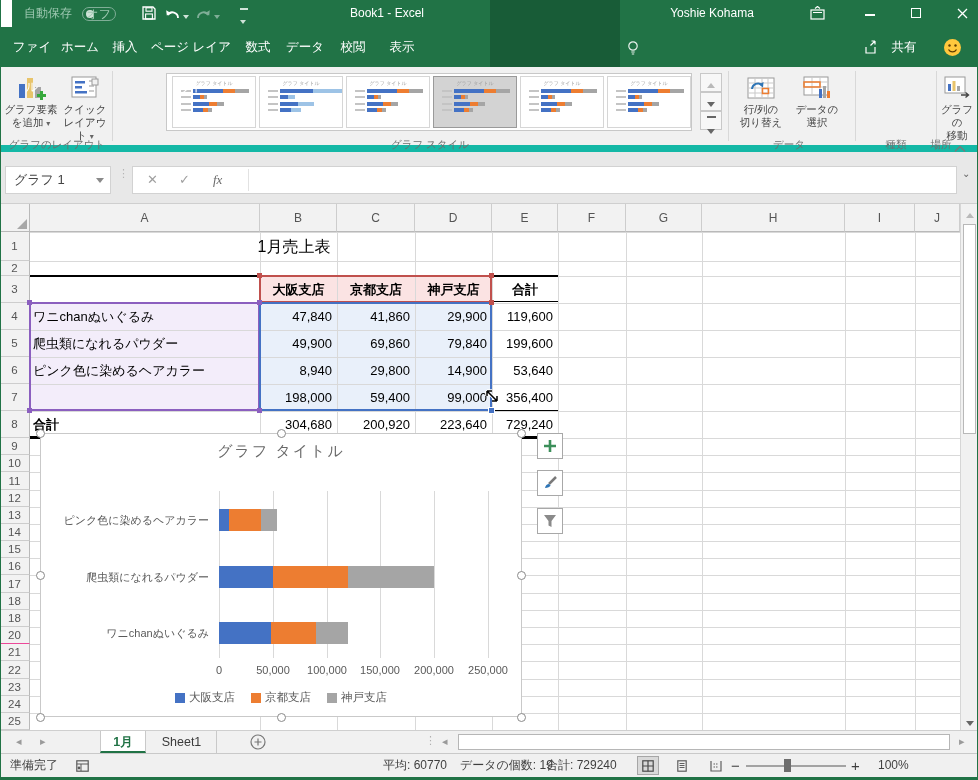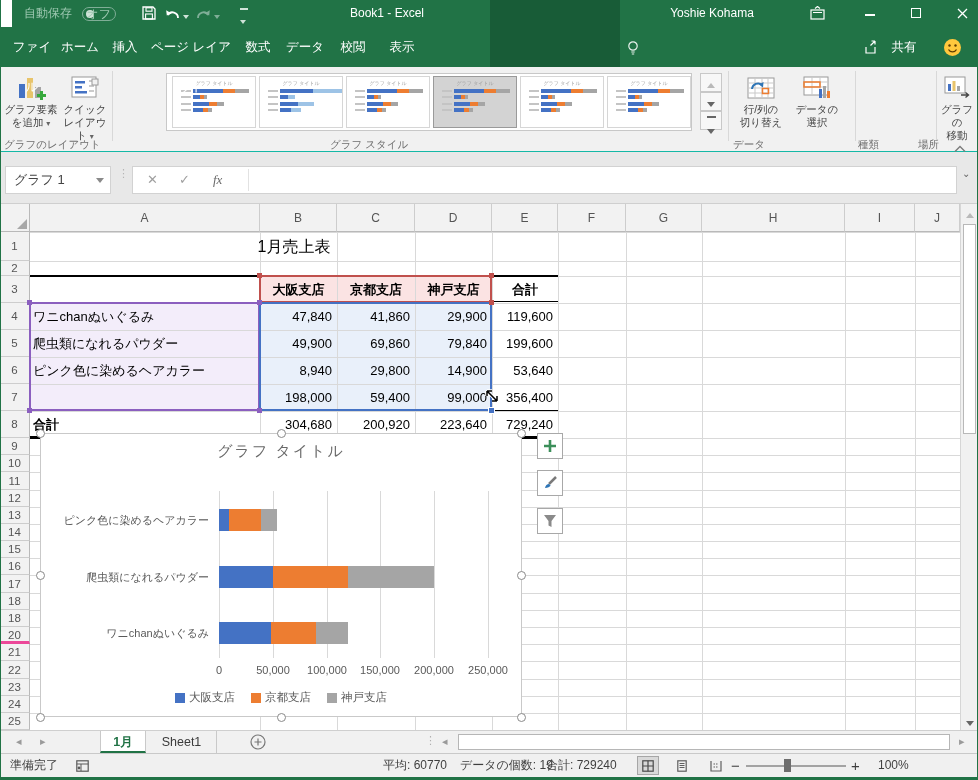--- a/index.html
+++ b/index.html
@@ -19,23 +19,23 @@
   .drop-mini { display:inline-block; width:0; height:0; border-left:3px solid transparent; border-right:3px solid transparent; border-top:4px solid #cfe3d8; vertical-align:middle; margin-left:2px; }
   .win-btn { position:absolute; top:0; width:34px; height:27px; z-index:22; text-align:center; }
   .ctx-header { position:absolute; left:490px; top:0; width:130px; text-align:center; color:#cfe3d8; font-size:12px; line-height:27px; z-index:22; }
 
   
   .tabrow { position:absolute; left:0; top:27px; width:978px; height:40px; background:#217346; z-index:20; }
   .rtab { position:absolute; top:0; height:40px; color:#fff; font-size:12.5px; line-height:40px; text-align:center; z-index:22; cursor:default; }
   .rtab.active { background:#fff; color:#217346; }
 
   
-  .ribbon { position:absolute; left:0; top:67px; width:978px; height:85px; background:#f1f1f1; border-bottom:1px solid #14b8a6; z-index:15; }
+  .ribbon { position:absolute; left:0; top:67px; width:978px; height:85px; background:#f1f1f1; border-bottom:7px solid #14b8a6; z-index:15; }
   .rib-sep { position:absolute; top:4px; width:1px; height:70px; background:#d8d8d8; }
-  .grp-label { position:absolute; top:71px; font-size:10.5px; color:#6e6e6e; }
+  .grp-label { position:absolute; top:71px; font-size:10.5px; color:#6e6e6e; text-align:center; }
   .bigbtn { position:absolute; top:3px; height:66px; text-align:center; font-size:10.5px; color:#444; cursor:default; }
   .bigbtn .ic { height:30px; margin-top:3px; display:flex; align-items:center; justify-content:center; }
   .bigbtn .l { line-height:13px; }
   .gallery { position:absolute; left:166px; top:6px; width:526px; height:58px; background:#fff; border:1px solid #c8c8c8; }
   .thumb { position:absolute; top:2px; width:84px; height:52px; background:#fff; border:1px solid #d6d6d6; overflow:hidden; }
   .thumb.sel { background:#d3d3d3; border-color:#9a9a9a; }
   .thumb .t { font-size:5px; color:#999; text-align:center; margin-top:3px; line-height:6px; }
   .mrow { display:flex; align-items:center; margin:2.5px 0 0 8px; height:4px; }
   .mlab { width:10px; height:2px; background:#c4c4c4; margin-right:2px; }
   .mseg { height:4px; }
@@ -489,21 +489,21 @@
       <div class="hdrcell" style="left:0;top:455px;width:30px;height:17px;line-height:17px;font-size:11.5px;border-bottom:1px solid #cdcdcd;border-right:1px solid #b9b9b9;">10</div>
       <div class="hdrcell" style="left:0;top:472px;width:30px;height:18px;line-height:18px;font-size:11.5px;border-bottom:1px solid #cdcdcd;border-right:1px solid #b9b9b9;">11</div>
       <div class="hdrcell" style="left:0;top:490px;width:30px;height:17px;line-height:17px;font-size:11.5px;border-bottom:1px solid #cdcdcd;border-right:1px solid #b9b9b9;">12</div>
       <div class="hdrcell" style="left:0;top:507px;width:30px;height:17px;line-height:17px;font-size:11.5px;border-bottom:1px solid #cdcdcd;border-right:1px solid #b9b9b9;">13</div>
       <div class="hdrcell" style="left:0;top:524px;width:30px;height:17px;line-height:17px;font-size:11.5px;border-bottom:1px solid #cdcdcd;border-right:1px solid #b9b9b9;">14</div>
       <div class="hdrcell" style="left:0;top:541px;width:30px;height:17px;line-height:17px;font-size:11.5px;border-bottom:1px solid #cdcdcd;border-right:1px solid #b9b9b9;">15</div>
       <div class="hdrcell" style="left:0;top:558px;width:30px;height:17px;line-height:17px;font-size:11.5px;border-bottom:1px solid #cdcdcd;border-right:1px solid #b9b9b9;">16</div>
       <div class="hdrcell" style="left:0;top:575px;width:30px;height:18px;line-height:18px;font-size:11.5px;border-bottom:1px solid #cdcdcd;border-right:1px solid #b9b9b9;">17</div>
       <div class="hdrcell" style="left:0;top:593px;width:30px;height:17px;line-height:17px;font-size:11.5px;border-bottom:1px solid #cdcdcd;border-right:1px solid #b9b9b9;">18</div>
       <div class="hdrcell" style="left:0;top:610px;width:30px;height:17px;line-height:17px;font-size:11.5px;border-bottom:1px solid #cdcdcd;border-right:1px solid #b9b9b9;">18</div>
-      <div class="hdrcell" style="left:0;top:627px;width:30px;height:17px;line-height:17px;font-size:11.5px;border-bottom:3px solid #ec4899;border-right:1px solid #b9b9b9;">20</div>
+      <div class="hdrcell" style="left:0;top:627px;width:30px;height:17px;line-height:17px;font-size:11.5px;border-bottom:1px solid #ec4899;border-right:1px solid #b9b9b9;">20</div>
       <div class="hdrcell" style="left:0;top:644px;width:30px;height:17px;line-height:17px;font-size:11.5px;border-bottom:1px solid #cdcdcd;border-right:1px solid #b9b9b9;">21</div>
       <div class="hdrcell" style="left:0;top:661px;width:30px;height:18px;line-height:18px;font-size:11.5px;border-bottom:1px solid #cdcdcd;border-right:1px solid #b9b9b9;">22</div>
       <div class="hdrcell" style="left:0;top:679px;width:30px;height:17px;line-height:17px;font-size:11.5px;border-bottom:1px solid #cdcdcd;border-right:1px solid #b9b9b9;">23</div>
       <div class="hdrcell" style="left:0;top:696px;width:30px;height:17px;line-height:17px;font-size:11.5px;border-bottom:1px solid #cdcdcd;border-right:1px solid #b9b9b9;">24</div>
       <div class="hdrcell" style="left:0;top:713px;width:30px;height:17px;line-height:17px;font-size:11.5px;border-bottom:1px solid #cdcdcd;border-right:1px solid #b9b9b9;">25</div>
       <div class="gline" style="left:260px;top:232px;width:1px;height:498px;"></div>
       <div class="gline" style="left:337px;top:232px;width:1px;height:498px;"></div>
       <div class="gline" style="left:415px;top:232px;width:1px;height:498px;"></div>
       <div class="gline" style="left:492px;top:232px;width:1px;height:498px;"></div>
       <div class="gline" style="left:558px;top:232px;width:1px;height:498px;"></div>

